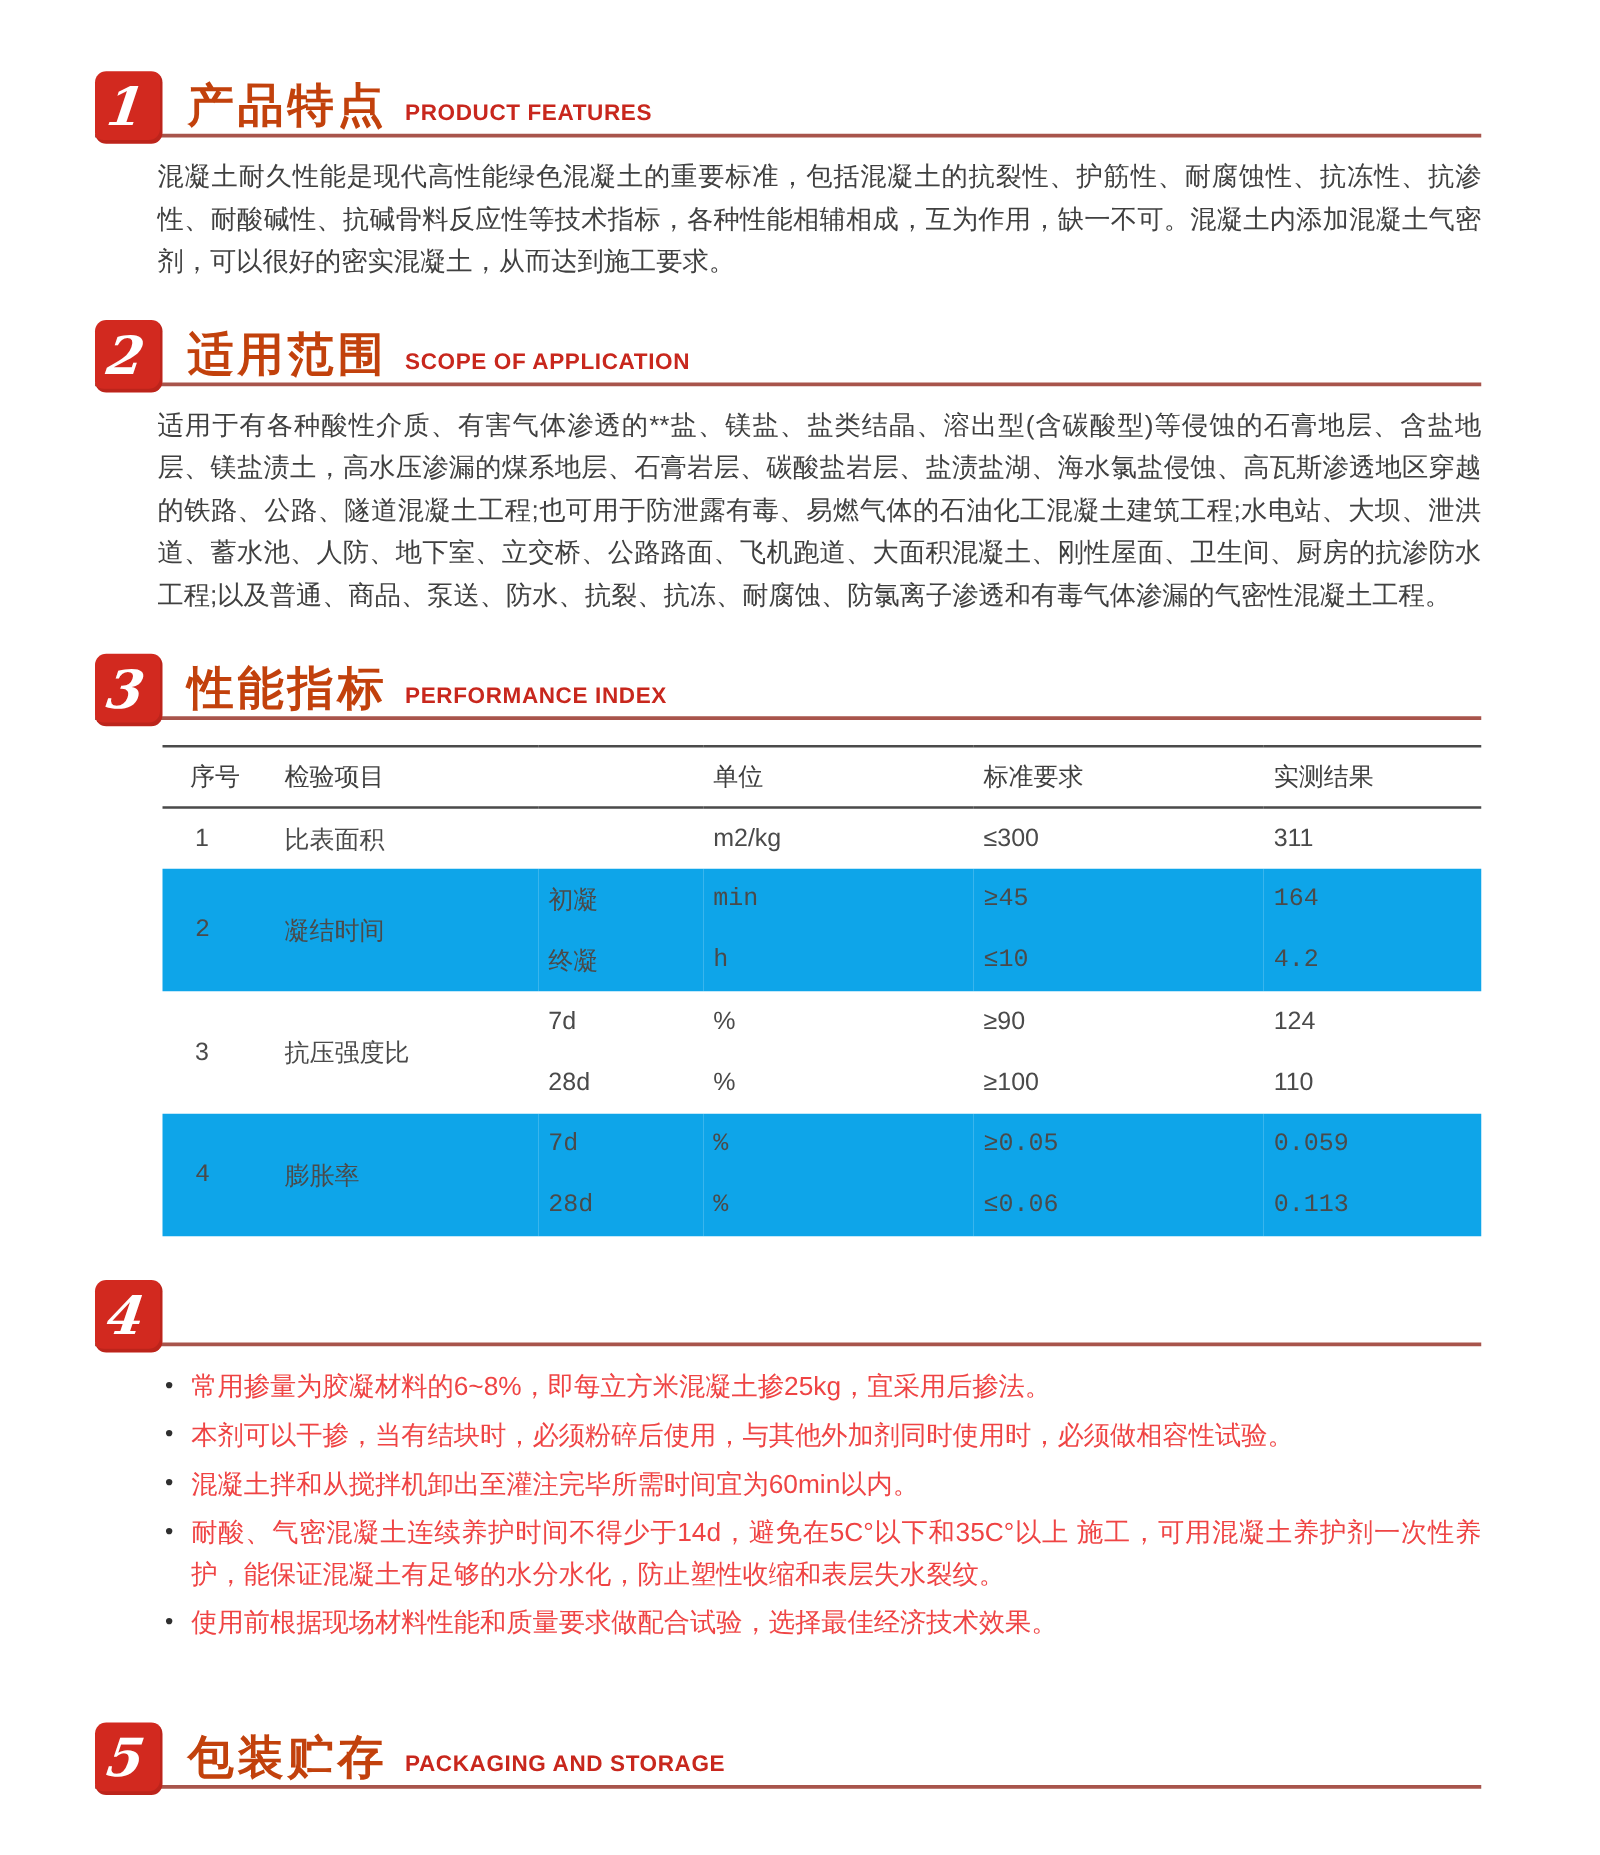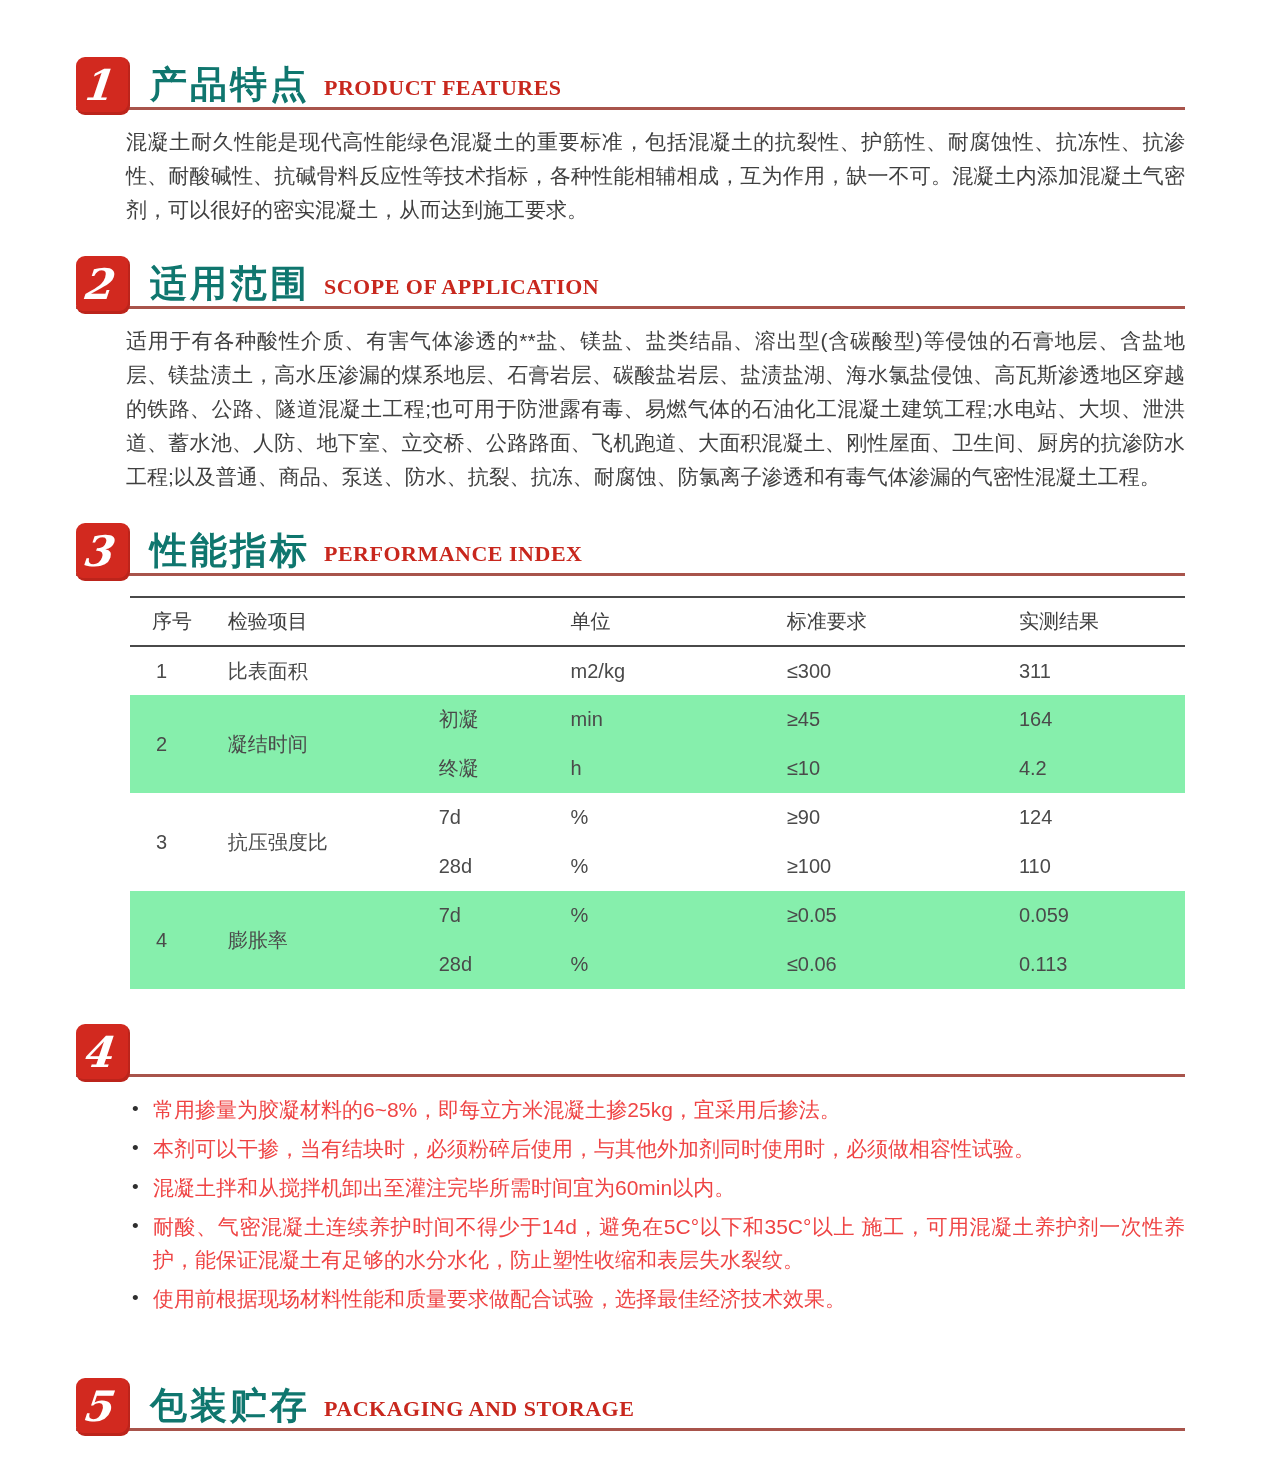--- a/index.html
+++ b/index.html
@@ -21,22 +21,22 @@
     background: #d2291f; border-radius: 9px;
     display: flex; align-items: center; justify-content: center;
     box-shadow: inset -2px -3px 0 rgba(0,0,0,0.10);
   }
   .badge-num {
     color: #ffffff; font-family: "DejaVu Serif", serif;
     font-style: italic; font-weight: 700; font-size: 42px; line-height: 1;
     transform: skewX(-8deg); padding-right: 5px;
   }
   .titles { display: flex; align-items: flex-end; margin-left: 20px; padding-bottom: 7px; }
-  .title-zh { color: #0f766e; font-size: 37px; font-weight: 700; letter-spacing: 3px; line-height: 1; }
-  .title-en { color: #c8271d; font-size: 22px; font-weight: 700; margin-left: 14px; letter-spacing: 0.5px; padding-bottom: 2px; white-space: nowrap; font-family: Liberation Serif, serif; }
+  .title-zh { color: #c2410c; font-size: 37px; font-weight: 700; letter-spacing: 3px; line-height: 1; }
+  .title-en { color: #c8271d; font-size: 18px; font-weight: 700; margin-left: 14px; letter-spacing: 0.5px; padding-bottom: 2px; white-space: nowrap; }
 
   .section { margin-top: 20px; }
   .sec-4 { margin-top: 26px; }
   .sec-5 { margin-top: 54px; }
 
   
   .para {
     margin: 15px 0 0 50px;
     font-size: 21px; line-height: 34px;
     text-align: justify; color: #404040;
@@ -48,21 +48,21 @@
     border-collapse: collapse;
     font-size: 20px; color: #4a4a4a;
   }
   .perf-table th {
     font-weight: 400; text-align: left;
     padding: 10px 8px;
     border-top: 2px solid #4a4a4a; border-bottom: 2px solid #4a4a4a;
     color: #3f3f3f;
   }
   .perf-table td { text-align: left; padding: 8px; height: 49px; vertical-align: middle; }
-  .row-gray td { background: #86efac; }
+  .row-gray td { background: #0ea5e9; font-family: Liberation Mono, monospace; }
   .perf-table .c-no { padding-left: 26px; }
   .perf-table th.c-no { padding-left: 22px; }
 
   
   .bullets {
     margin: 16px 0 0 54px; padding: 0; list-style: none;
     font-size: 21px; line-height: 33px; color: #ef4444;
   }
   .bullets li { position: relative; padding-left: 23px; margin-bottom: 6px; text-align: justify; }
   .bullets li::before {

